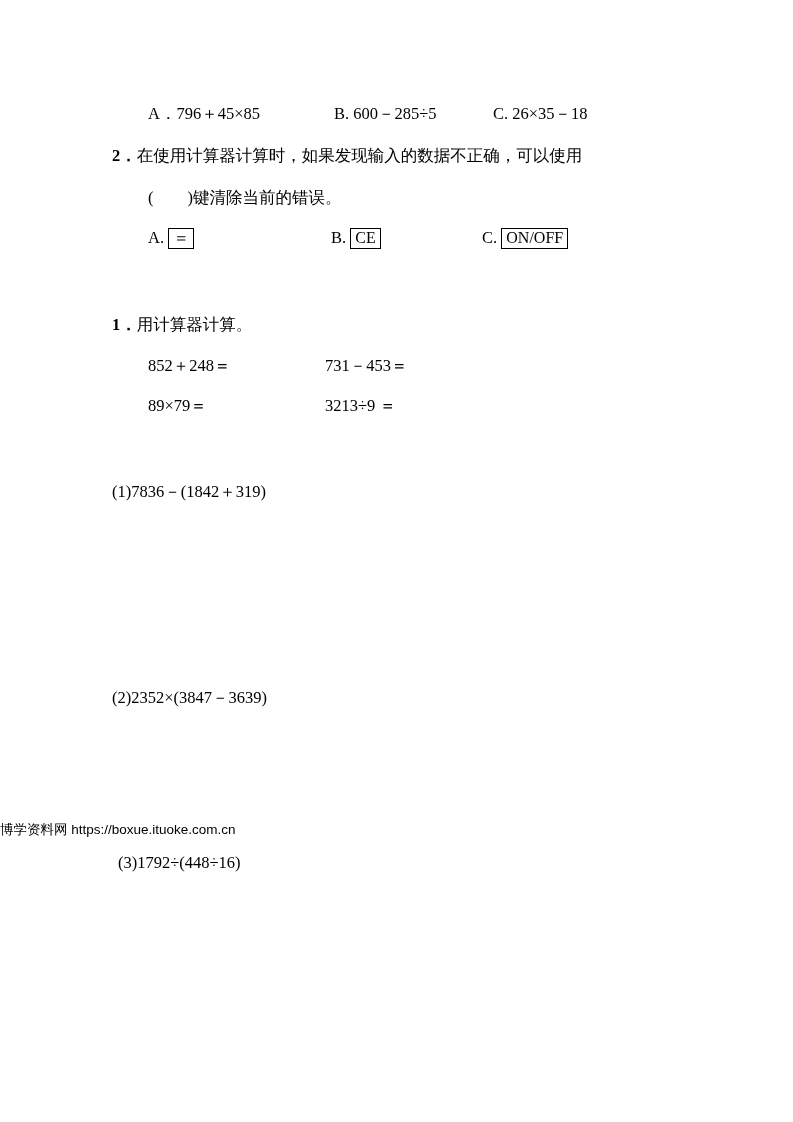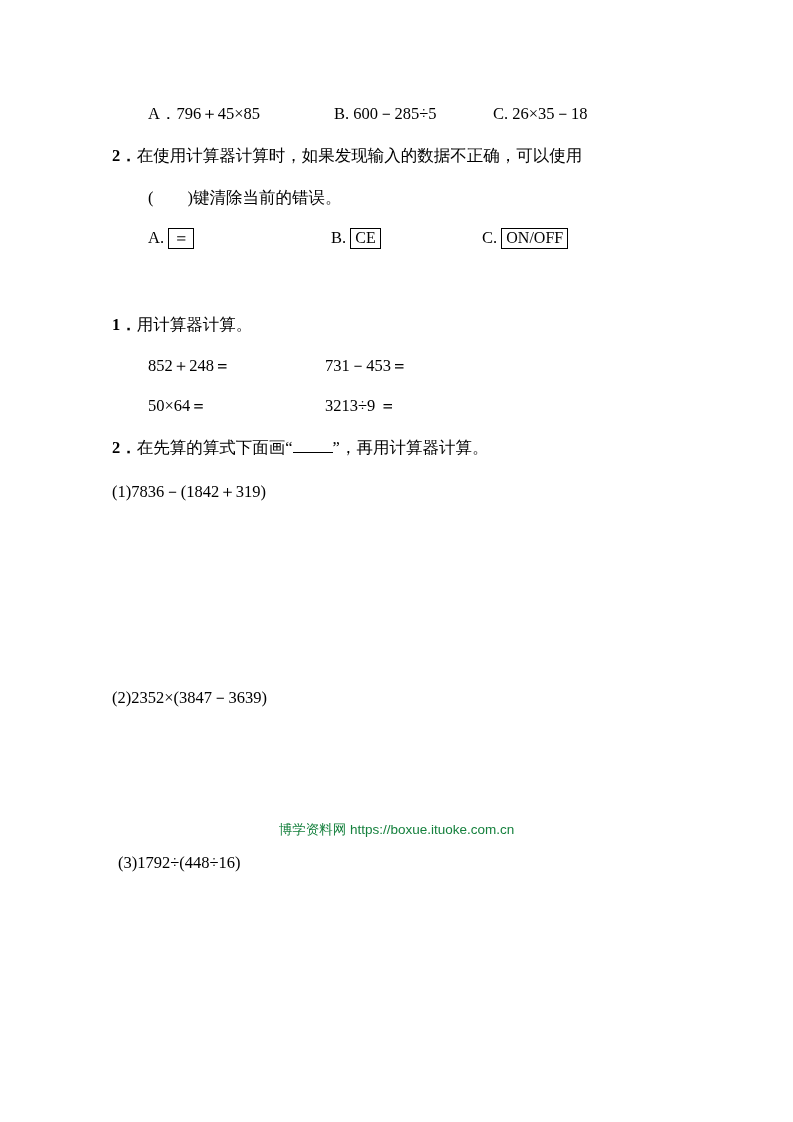--- a/index.html
+++ b/index.html
@@ -53,23 +53,22 @@
     display: inline-block;
     border-bottom: 1px solid #000;
     width: 40px;
     height: 12px;
   }
   .footer {
     position: absolute;
     left: 0;
     right: 0;
     bottom: 34px;
-    text-align: center;
     font-size: 13.5px;
-    color: #15803d;
+    color: #000000;
     font-family: "Liberation Sans", sans-serif;
   }
 </style>
 </head>
 <body>
 
 <div class="page">
 
   <div class="abs line" style="left:148px; top:106px;">
     <span>A．796＋45×85</span>
@@ -106,29 +105,26 @@
     <span class="q-num">1．</span><span>用计算器计算。</span>
   </div>
 
   <div class="abs line" style="left:148px; top:358px;">
     <span>852＋248＝</span>
   </div>
   <div class="abs line" style="left:325px; top:358px;">
     <span>731－453＝</span>
   </div>
   <div class="abs line" style="left:148px; top:398px;">
-    <span>50×64＝</span>
+    <span>89×79＝</span>
   </div>
   <div class="abs line" style="left:325px; top:398px;">
     <span>3213÷9  ＝</span>
   </div>
 
-  <div class="abs line" style="left:112px; top:440px;">
-    <span class="q-num">2．</span><span>在先算的算式下面画“</span><span class="underline-blank"></span><span>”，再用计算器计算。</span>
-  </div>
 
   <div class="abs line" style="left:112px; top:484px;">
     <span>(1)7836－(1842＋319)</span>
   </div>
   <div class="abs line" style="left:112px; top:690px;">
     <span>(2)2352×(3847－3639)</span>
   </div>
   <div class="abs line" style="left:118px; top:855px;">
     <span>(3)1792÷(448÷16)</span>
   </div>

